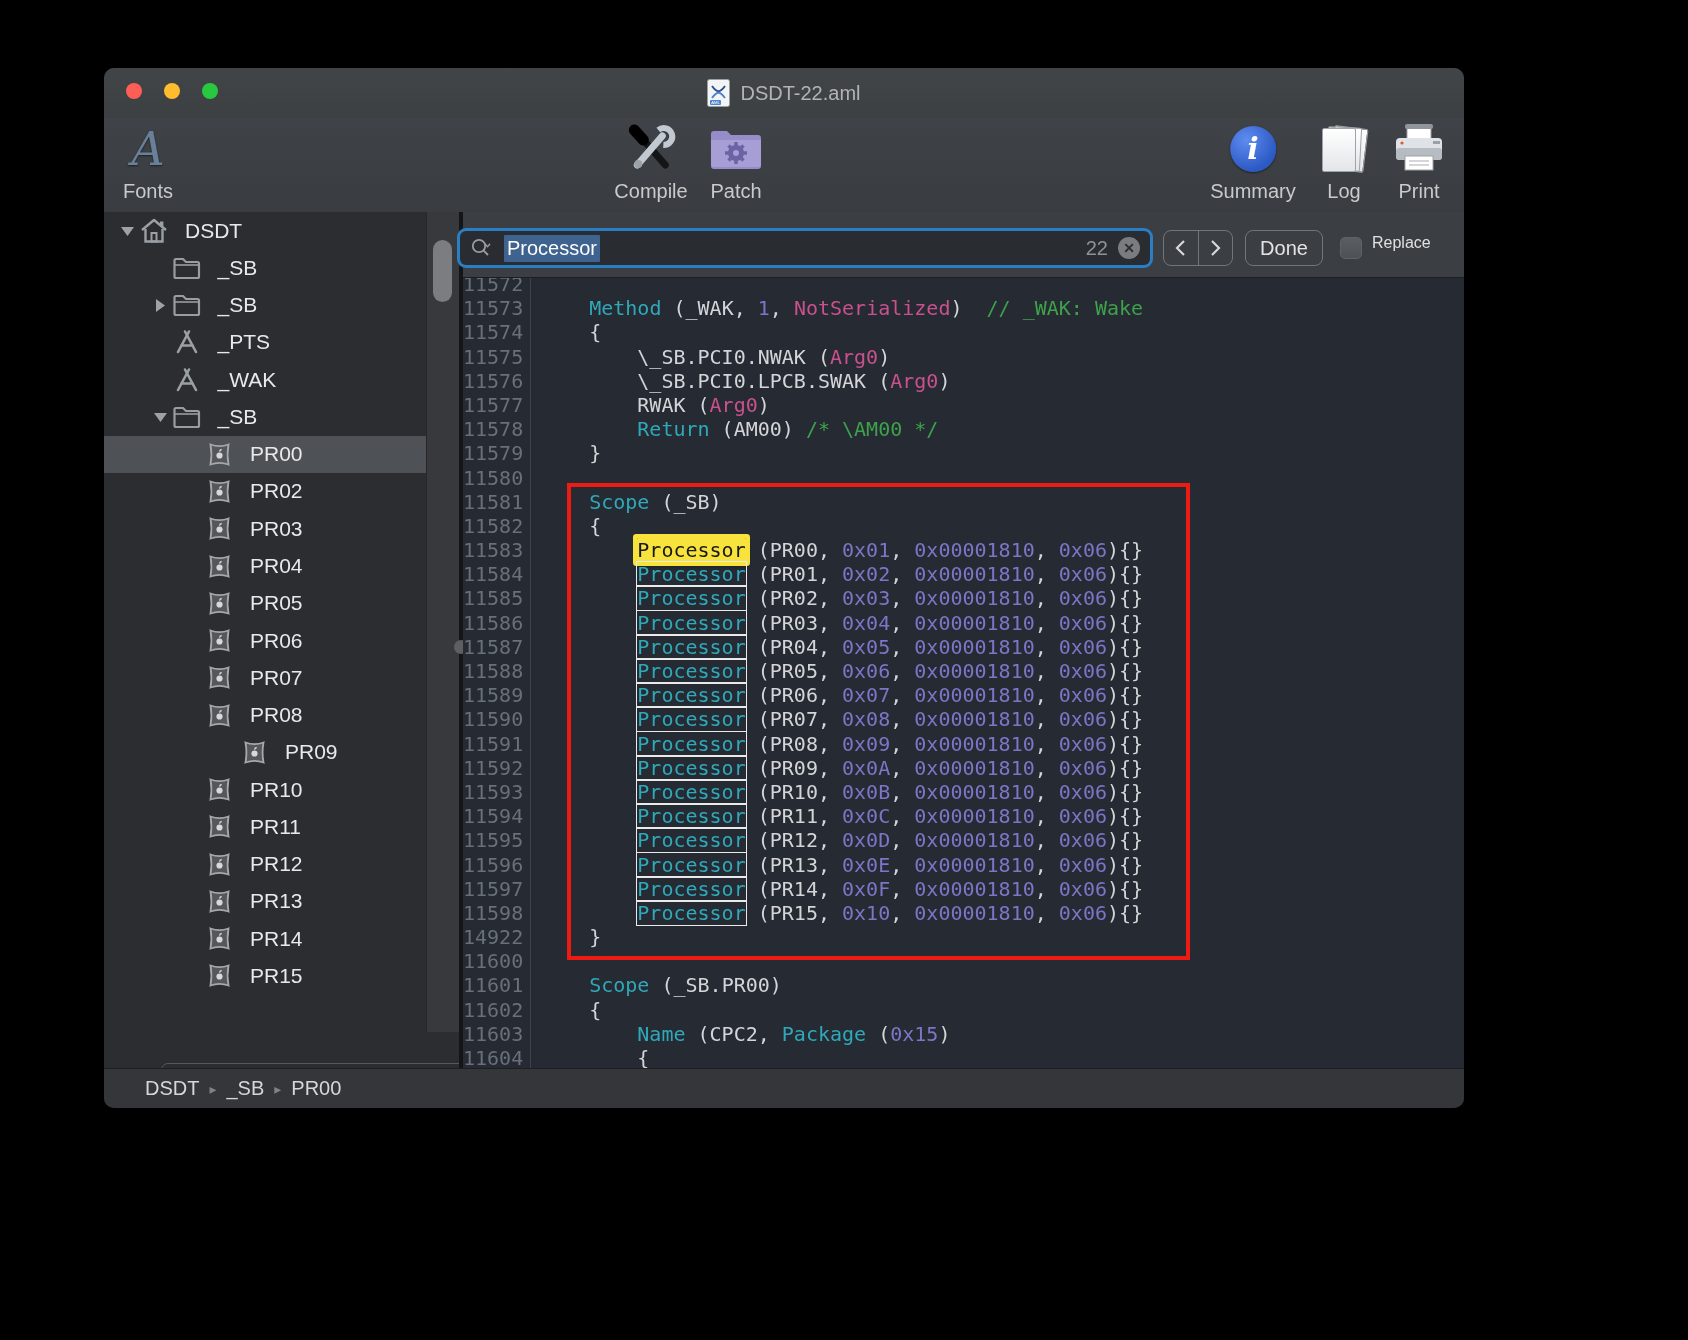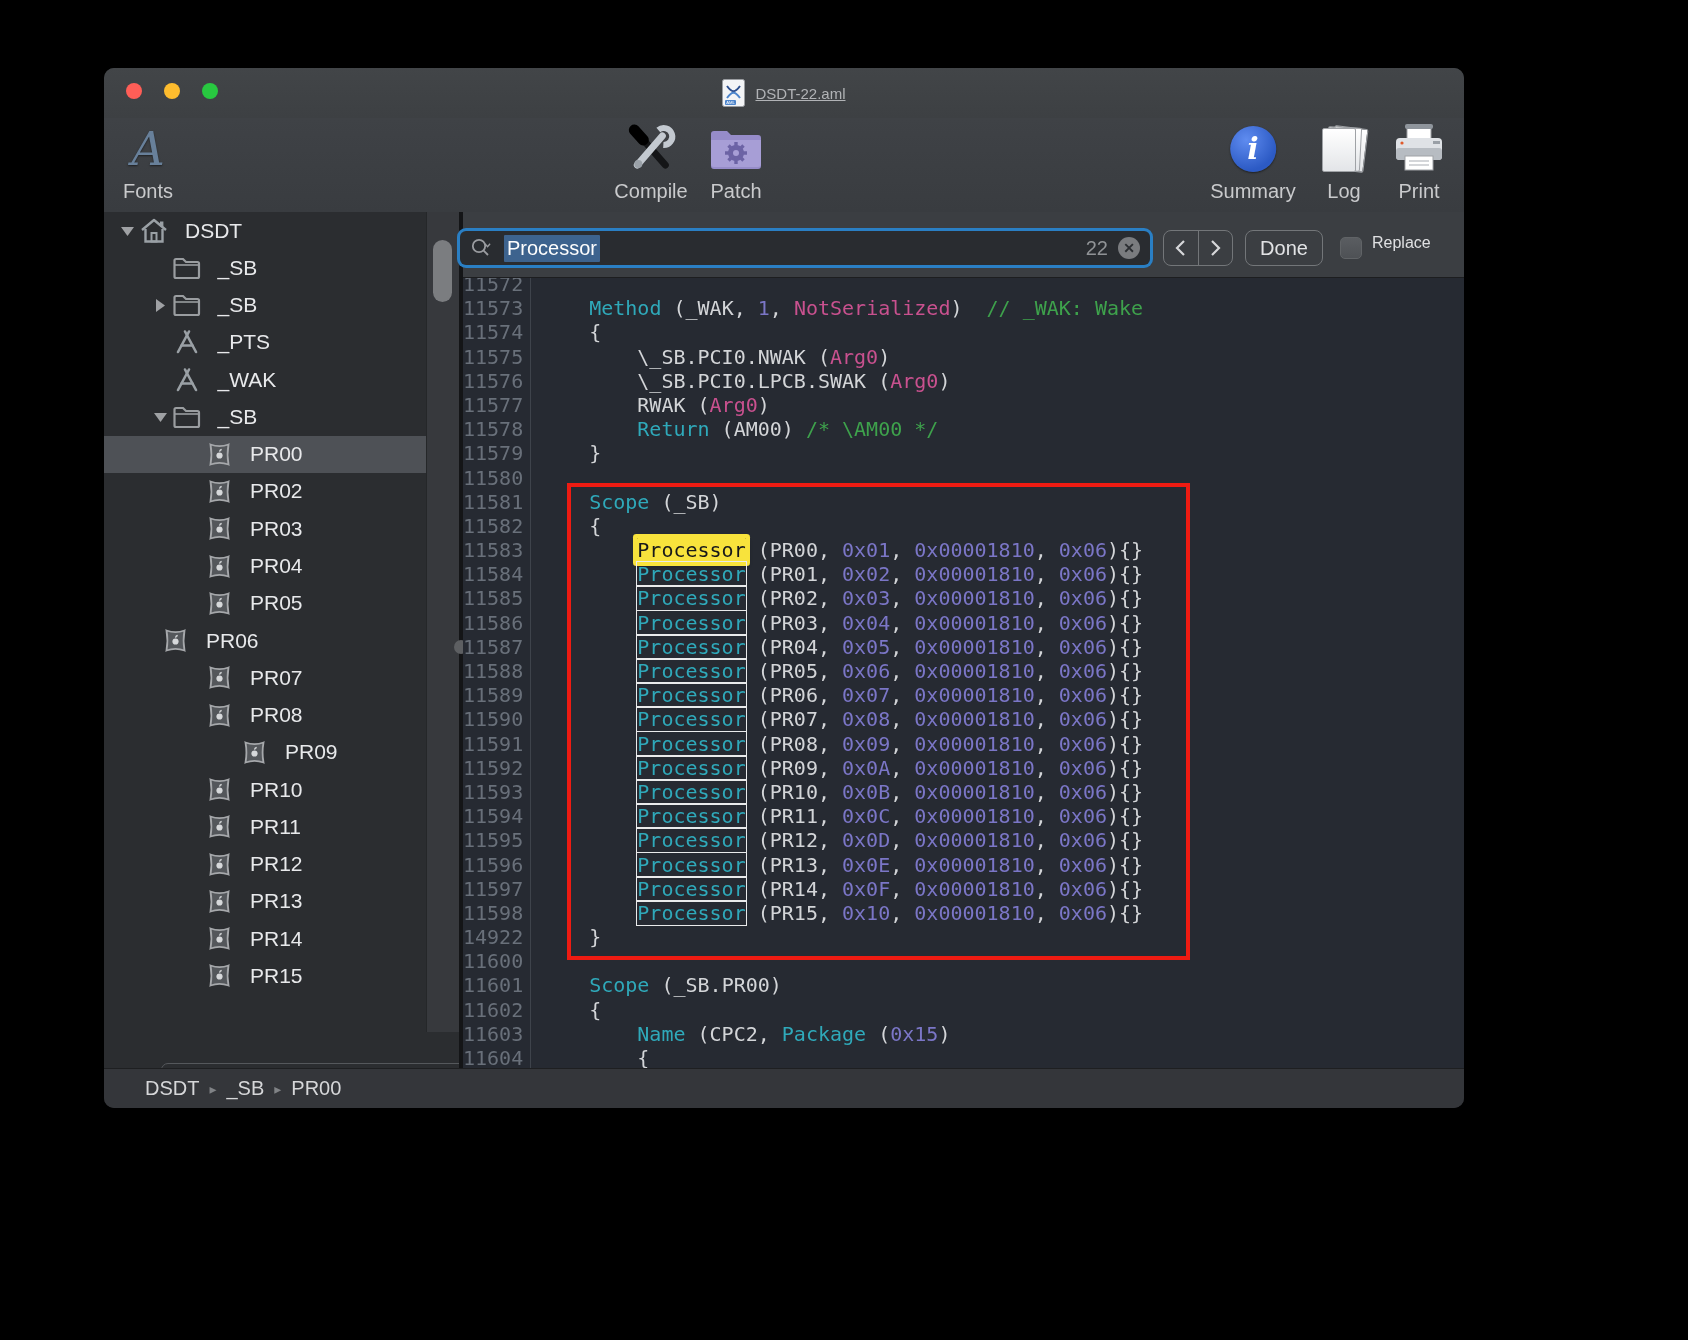--- a/index.html
+++ b/index.html
@@ -5,21 +5,21 @@
   html,body{margin:0;padding:0;background:#000;width:1688px;height:1340px;overflow:hidden;
     font-family:"Liberation Sans",sans-serif;-webkit-font-smoothing:antialiased;}
   .window{position:absolute;left:104px;top:68px;width:1360px;height:1040px;border-radius:10px;
     background:#2b2d30;box-shadow:0 18px 50px rgba(0,0,0,.7);overflow:hidden;}
   
   .titlebar{position:absolute;left:0;top:0;width:1360px;height:50px;
     background:linear-gradient(#424548,#3d4043);display:flex;align-items:center;justify-content:center;}
   .lights{position:absolute;left:22px;top:15px;display:flex;gap:22px;}
   .light{width:16px;height:16px;border-radius:50%;}
   .titlegroup{display:flex;align-items:center;gap:10px;}
-  .apptitle{font-size:15px;font-weight:500;color:#b1b3b6;text-decoration:underline;}
+  .apptitle{font-size:20px;font-weight:500;color:#b1b3b6;}
   
   .toolbar{position:absolute;left:0;top:50px;width:1360px;height:94px;
     background:linear-gradient(#3f4246,#393c40);border-bottom:1px solid #1d1e20;}
   .tb-item{position:absolute;top:2px;transform:translateX(-50%);text-align:center;}
   .tb-icon{height:58px;display:flex;align-items:center;justify-content:center;}
   .tb-label{font-size:20px;color:#c9cacc;margin-top:2px;}
   .fonts-a{font-family:"DejaVu Serif",serif;font-style:italic;font-size:46px;color:#68809a;
     text-shadow:0 1px 2px rgba(0,0,0,.5);line-height:1;}
   .summary-circle{width:46px;height:46px;border-radius:50%;
     background:radial-gradient(circle at 35% 30%,#5f8cf0,#2c5ac4 70%);
@@ -313,21 +313,21 @@
           <span class="disc"></span>
           <span class="ticon">
             <svg width="25" height="27" viewBox="0 0 25 27">
               <path d="M3.5 3.5 C9 5.5 16 5.5 21.5 3.5 C20.3 10 20.3 17 21.5 23.5 C16 21.5 9 21.5 3.5 23.5 C4.7 17 4.7 10 3.5 3.5 Z" fill="#54575b" stroke="#a6a8ab" stroke-width="1.8"></path>
               <circle cx="12.5" cy="14.5" r="3.1" fill="#d6d8da"></circle>
               <path d="M12.5 10.6 c0.4-1.6 1.4-2 2.2-2.1" fill="none" stroke="#d6d8da" stroke-width="1.3"></path>
             </svg>
           </span>
           <span class="tlabel">PR05</span>
         </div>
-        <div class="trow" style="padding-left: 33px;">
+        <div class="trow" style="padding-left: 77px;">
           <span class="disc"></span>
           <span class="ticon">
             <svg width="25" height="27" viewBox="0 0 25 27">
               <path d="M3.5 3.5 C9 5.5 16 5.5 21.5 3.5 C20.3 10 20.3 17 21.5 23.5 C16 21.5 9 21.5 3.5 23.5 C4.7 17 4.7 10 3.5 3.5 Z" fill="#54575b" stroke="#a6a8ab" stroke-width="1.8"></path>
               <circle cx="12.5" cy="14.5" r="3.1" fill="#d6d8da"></circle>
               <path d="M12.5 10.6 c0.4-1.6 1.4-2 2.2-2.1" fill="none" stroke="#d6d8da" stroke-width="1.3"></path>
             </svg>
           </span>
           <span class="tlabel">PR06</span>
         </div>

